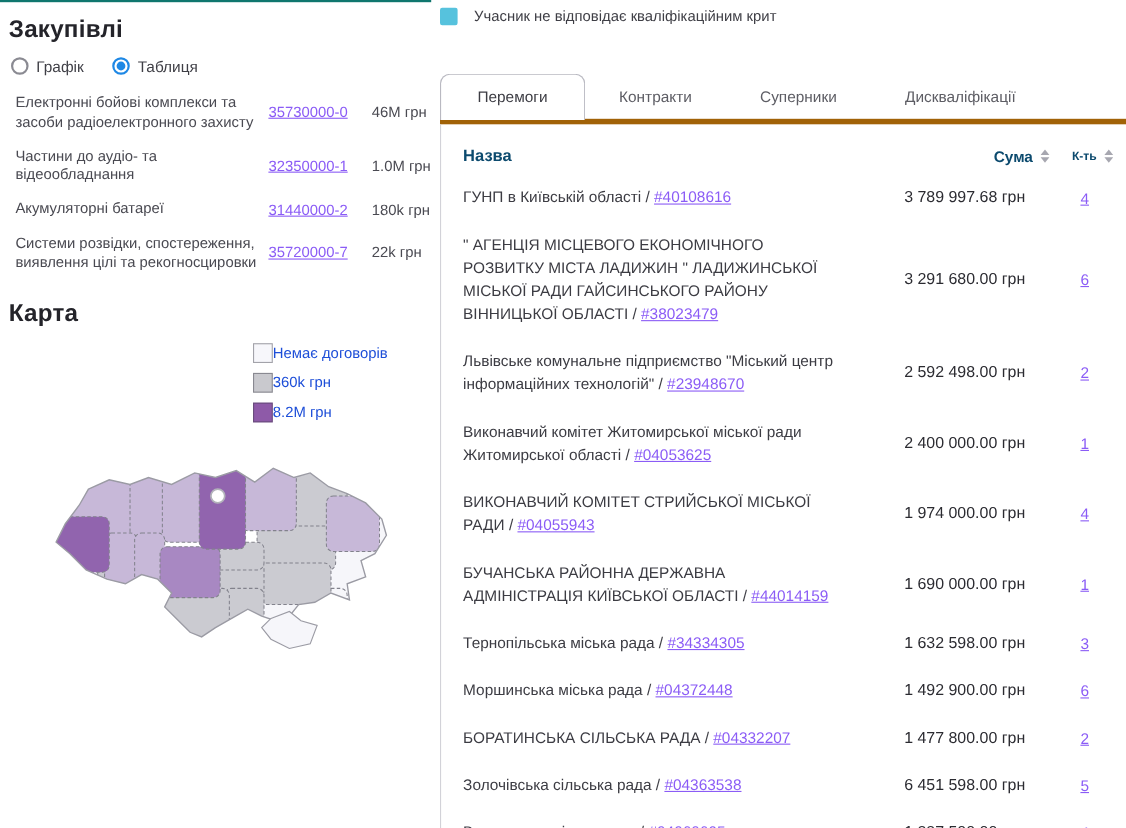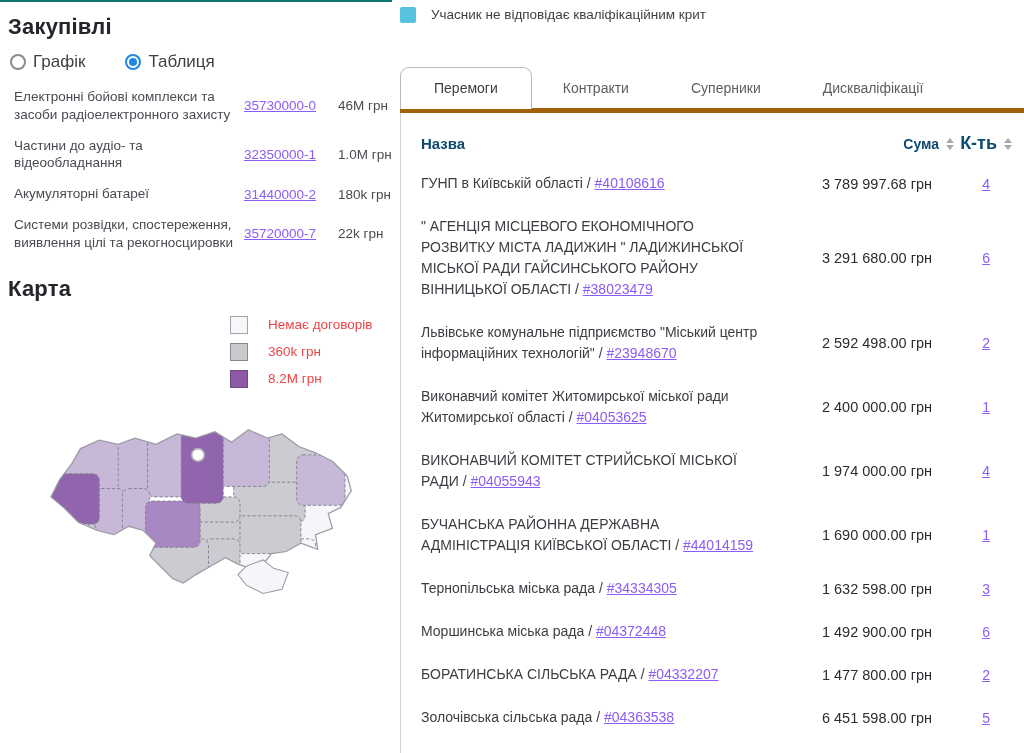--- a/index.html
+++ b/index.html
@@ -7,56 +7,56 @@
   body {
     width:1024px; height:753px; overflow:hidden;
     background:#ffffff; color:#3c3c43;
     font-family:"Liberation Sans", sans-serif;
   }
   .layout { display:flex; width:1024px; height:753px; }
 
   
   .left-col { width:392px; flex:0 0 392px; border-top:2px solid #0f766e; padding:8px 0 0 8px; }
   .section-title { font-size:22px; font-weight:800; color:#24242a; letter-spacing:.2px; margin:4px 0 12px 0; }
-  .radio-row { display:flex; gap:40px; margin:0 0 16px 2px; font-size:17px; color:#3f3f46; align-items:center; }
+  .radio-row { display:flex; gap:26px; margin:0 0 16px 2px; font-size:14px; color:#3f3f46; align-items:center; }
   .radio-opt { display:flex; align-items:center; gap:7px; cursor:pointer; }
   .radio-circle { width:16px; height:16px; border-radius:50%; border:2px solid #8a8a92; background:#fff; position:relative; flex:0 0 16px; }
   .radio-circle.on { border-color:#1e88e5; }
   .radio-circle.on::after { content:""; position:absolute; left:2px; top:2px; width:8px; height:8px; border-radius:50%; background:#1e88e5; }
 
   .proc-list { margin-left:6px; }
   .proc-item { display:flex; align-items:center; margin-bottom:13px; }
   .proc-name { width:222px; font-size:13.5px; line-height:1.32; color:#4a4a52; }
   .proc-code { width:86px; margin-left:8px; font-size:13.5px; }
   .proc-amount { margin-left:8px; font-size:13.5px; color:#4a4a52; white-space:nowrap; }
   a.lnk { color:#8b5cf6; text-decoration:underline; cursor:pointer; }
 
   .map-title { margin-top:24px; }
   .map-legend { margin:14px 0 0 222px; display:flex; flex-direction:column; gap:9px; }
-  .map-legend-item { display:flex; align-items:center; gap:20px; font-size:13.5px; color:#ef4444; }
+  .map-legend-item { display:flex; align-items:center; gap:0; font-size:13.5px; color:#1d4ed8; }
   .map-legend-swatch { width:18px; height:18px; border:1px solid rgba(60,60,70,.45); flex:0 0 18px; }
   .map-wrap { margin:6px 0 0 22px; }
   .map-wrap svg { display:block; }
 
   
   .right-col { flex:1; padding:4px 0 0 8px; position:relative; }
   .qual-legend { display:flex; align-items:center; gap:15px; font-size:13.5px; color:#3f3f46; padding-top:2px; }
   .qual-swatch { width:16px; height:16px; border-radius:2px; margin-top:1px; flex:0 0 16px; }
 
   .tabs { display:flex; align-items:flex-end; margin-top:44px; border-bottom:5px solid #a16207; padding-left:0; }
   .tab { padding:12px 31px; font-size:14px; color:#5d5d64; cursor:pointer; white-space:nowrap; }
   .tab.active {
     border:1px solid #b9b9c1; border-bottom:none; border-radius:9px 9px 0 0;
     background:#fff; margin-bottom:-1px; padding:12px 33px 13px 33px; color:#3c3c43;
   }
   .panel-body { border-left:1px solid #d2d2d8; border-bottom:1px solid #d2d2d8; padding:10px 34px 12px 20px; min-height:636px; }
   .thead { display:flex; align-items:center; padding:10px 0 8px 0; font-weight:700; color:#0c4a6e; }
   .th-name { flex:1; font-size:15px; }
   .th-sum  { width:150px; text-align:right; font-size:14px; display:flex; justify-content:flex-end; align-items:center; }
-  .th-count{ width:58px;  text-align:center; font-size:18px; display:flex; justify-content:flex-end; align-items:center; margin-right:-22px; padding-right:0; }
+  .th-count{ width:58px;  text-align:center; font-size:11px; display:flex; justify-content:flex-end; align-items:center; margin-right:-22px; padding-right:0; }
   .sort { display:inline-flex; flex-direction:column; gap:2px; margin-left:7px; cursor:pointer; }
   .sort i { display:block; width:0; height:0; border-left:4.5px solid transparent; border-right:4.5px solid transparent; }
   .sort .up   { border-bottom:5px solid #a7a7b0; }
   .sort .down { border-top:5px solid #a7a7b0; }
 
   .trow { display:flex; align-items:center; padding:11px 0; font-size:14px; }
   .td-name { flex:1; line-height:1.5; color:#3c3c43; padding-right:18px; }
   .td-sum  { width:150px; text-align:right; white-space:nowrap; color:#2b2b31; font-size:14.5px; }
   .td-count{ width:58px; text-align:right; }
 </style>

